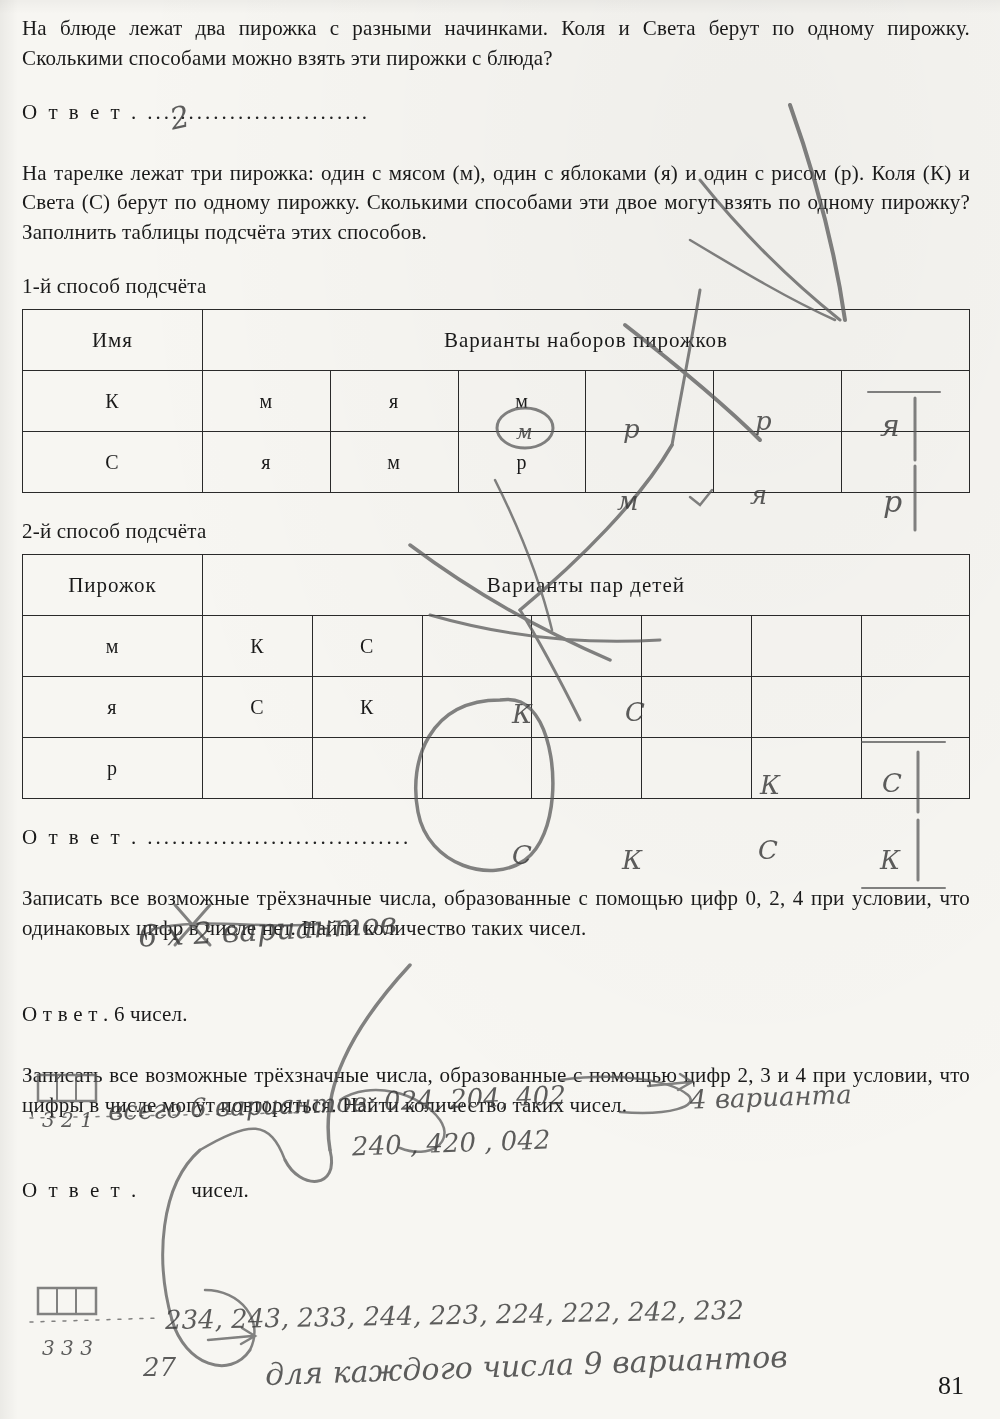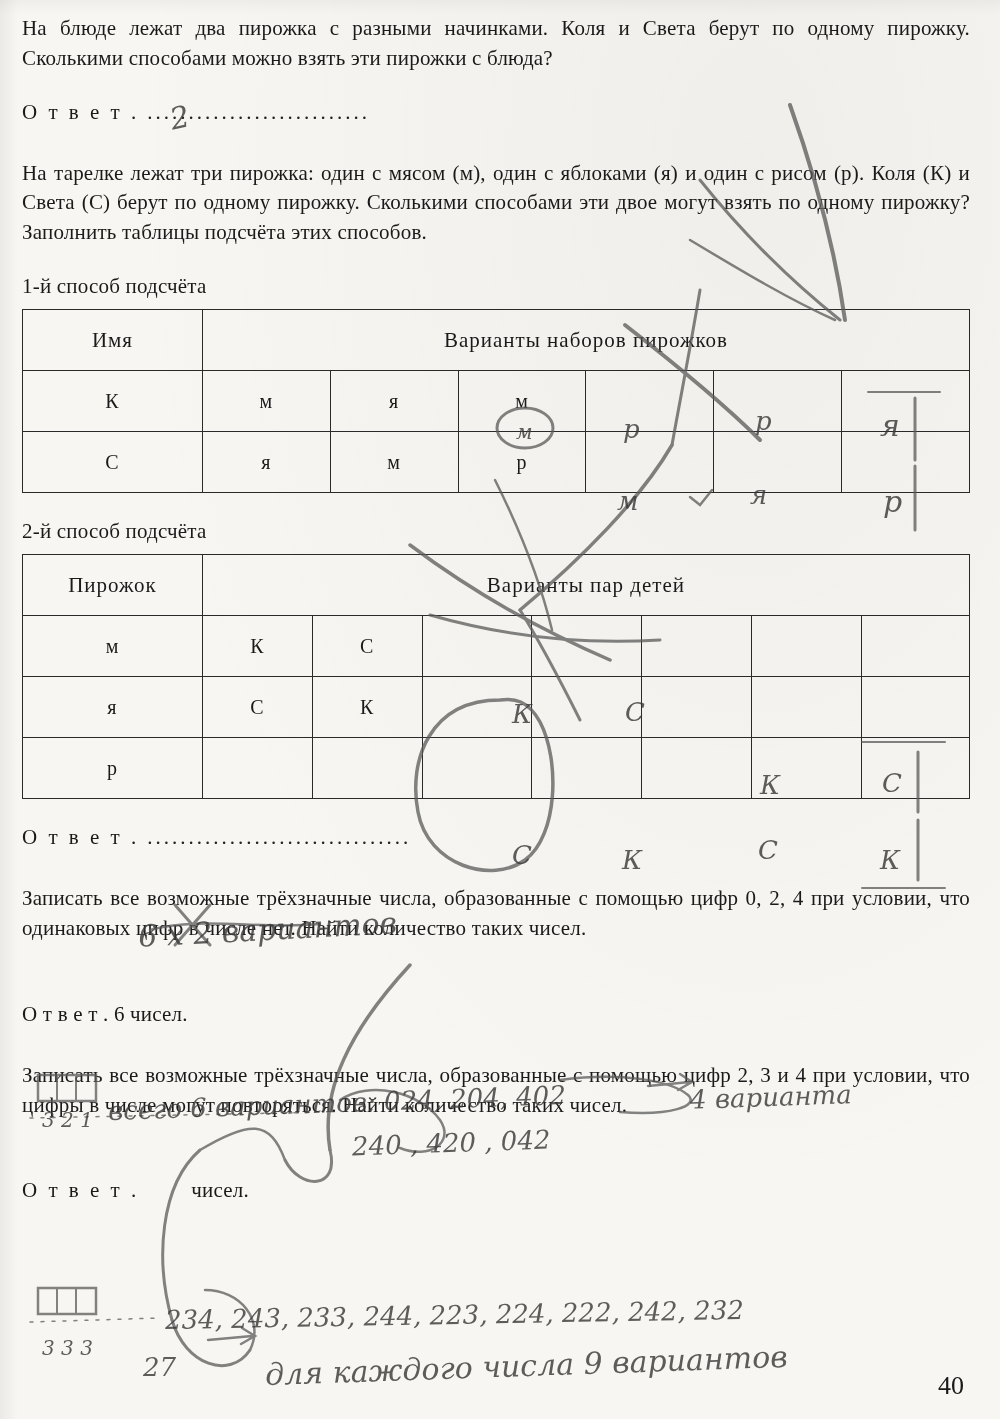--- a/index.html
+++ b/index.html
@@ -327,14 +327,14 @@
       <span class="hw med" style="left: 108px; top: 1088px; transform: rotate(-2deg);">всего 6 вариантов: 024, 204, 402</span>
       <span class="hw med" style="left: 690px; top: 1082px; transform: rotate(-2deg);">4 варианта</span>
       <span class="hw med" style="left: 352px; top: 1128px; transform: rotate(-2deg);">240 , 420 , 042</span>
       <span class="hw small" style="left: 42px; top: 1108px; transform: rotate(0deg);">3 2 1</span>
       <span class="hw med" style="left: 165px; top: 1300px; transform: rotate(-1deg);">234, 243, 233, 244, 223, 224, 222, 242, 232</span>
       <span class="hw small" style="left: 42px; top: 1336px; transform: rotate(0deg);">3 3 3</span>
       <span class="hw med" style="left: 143px; top: 1352px; transform: rotate(0deg);">27</span>
       <span class="hw big" style="left: 265px; top: 1348px; transform: rotate(-2deg);">для каждого числа 9 вариантов</span>
     </div>
 
-  <div class="page-number">40</div>
+  <div class="page-number">81</div>
 </div>
 
 </body></html>

